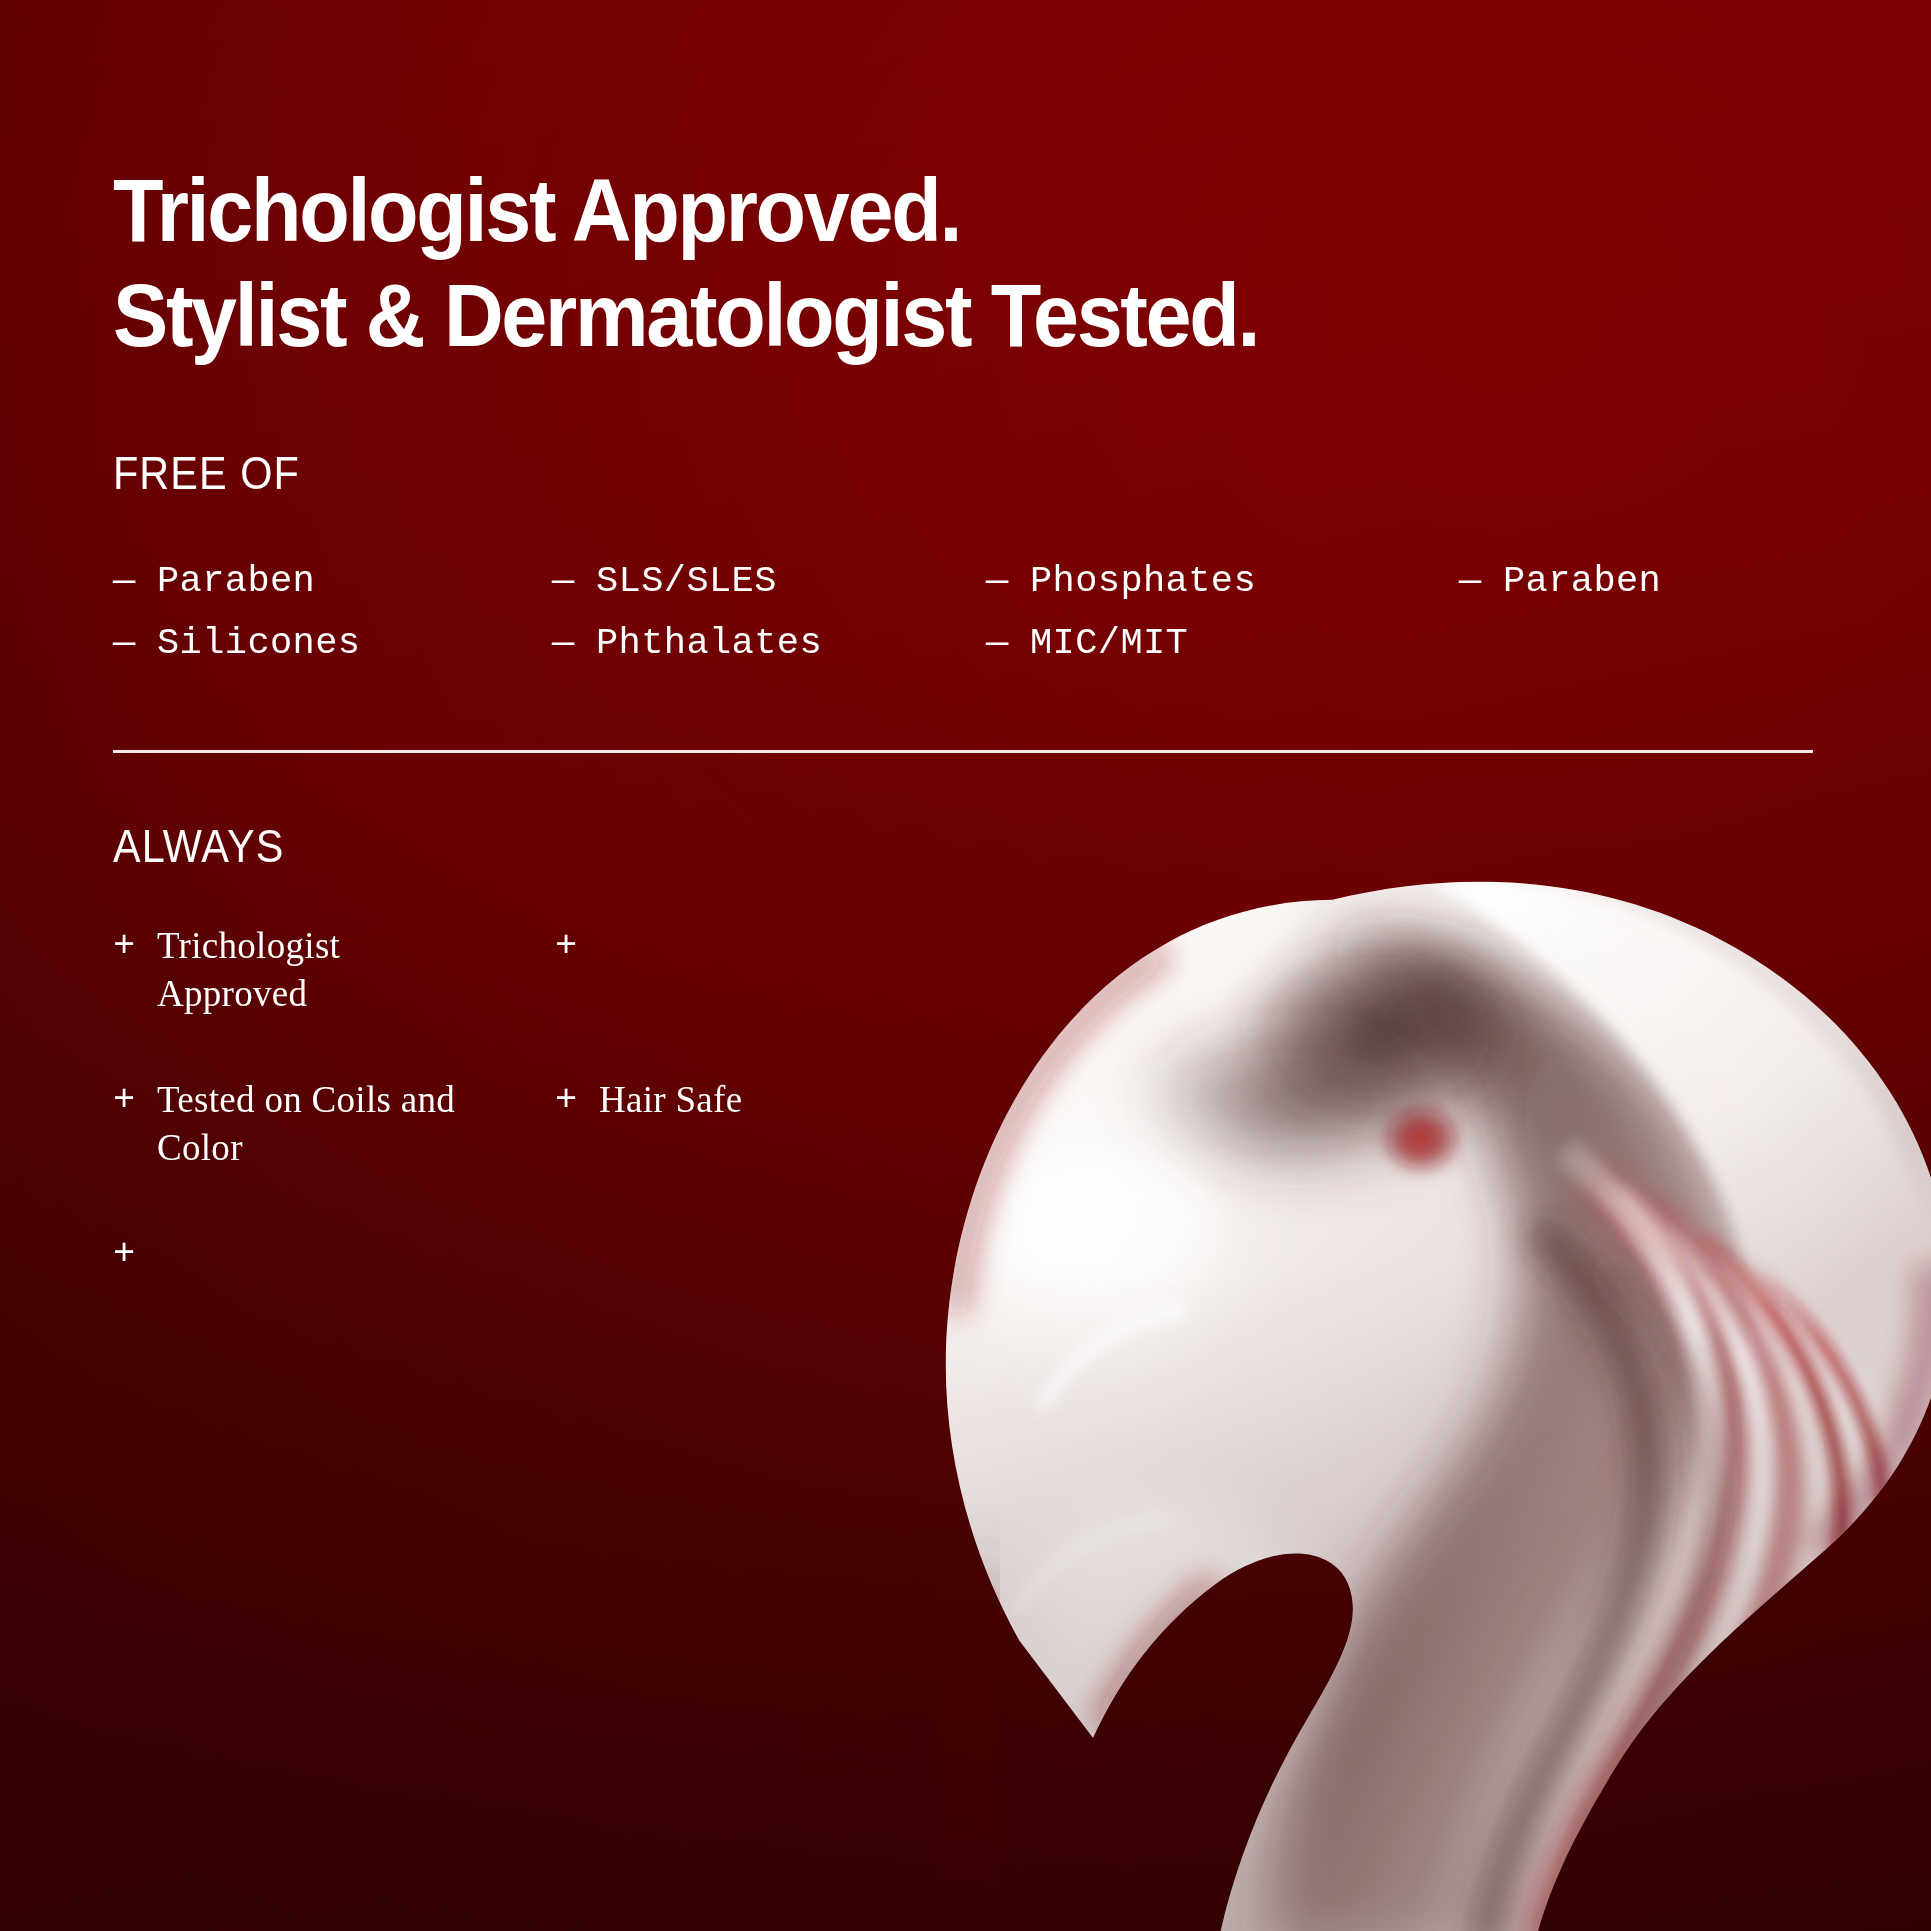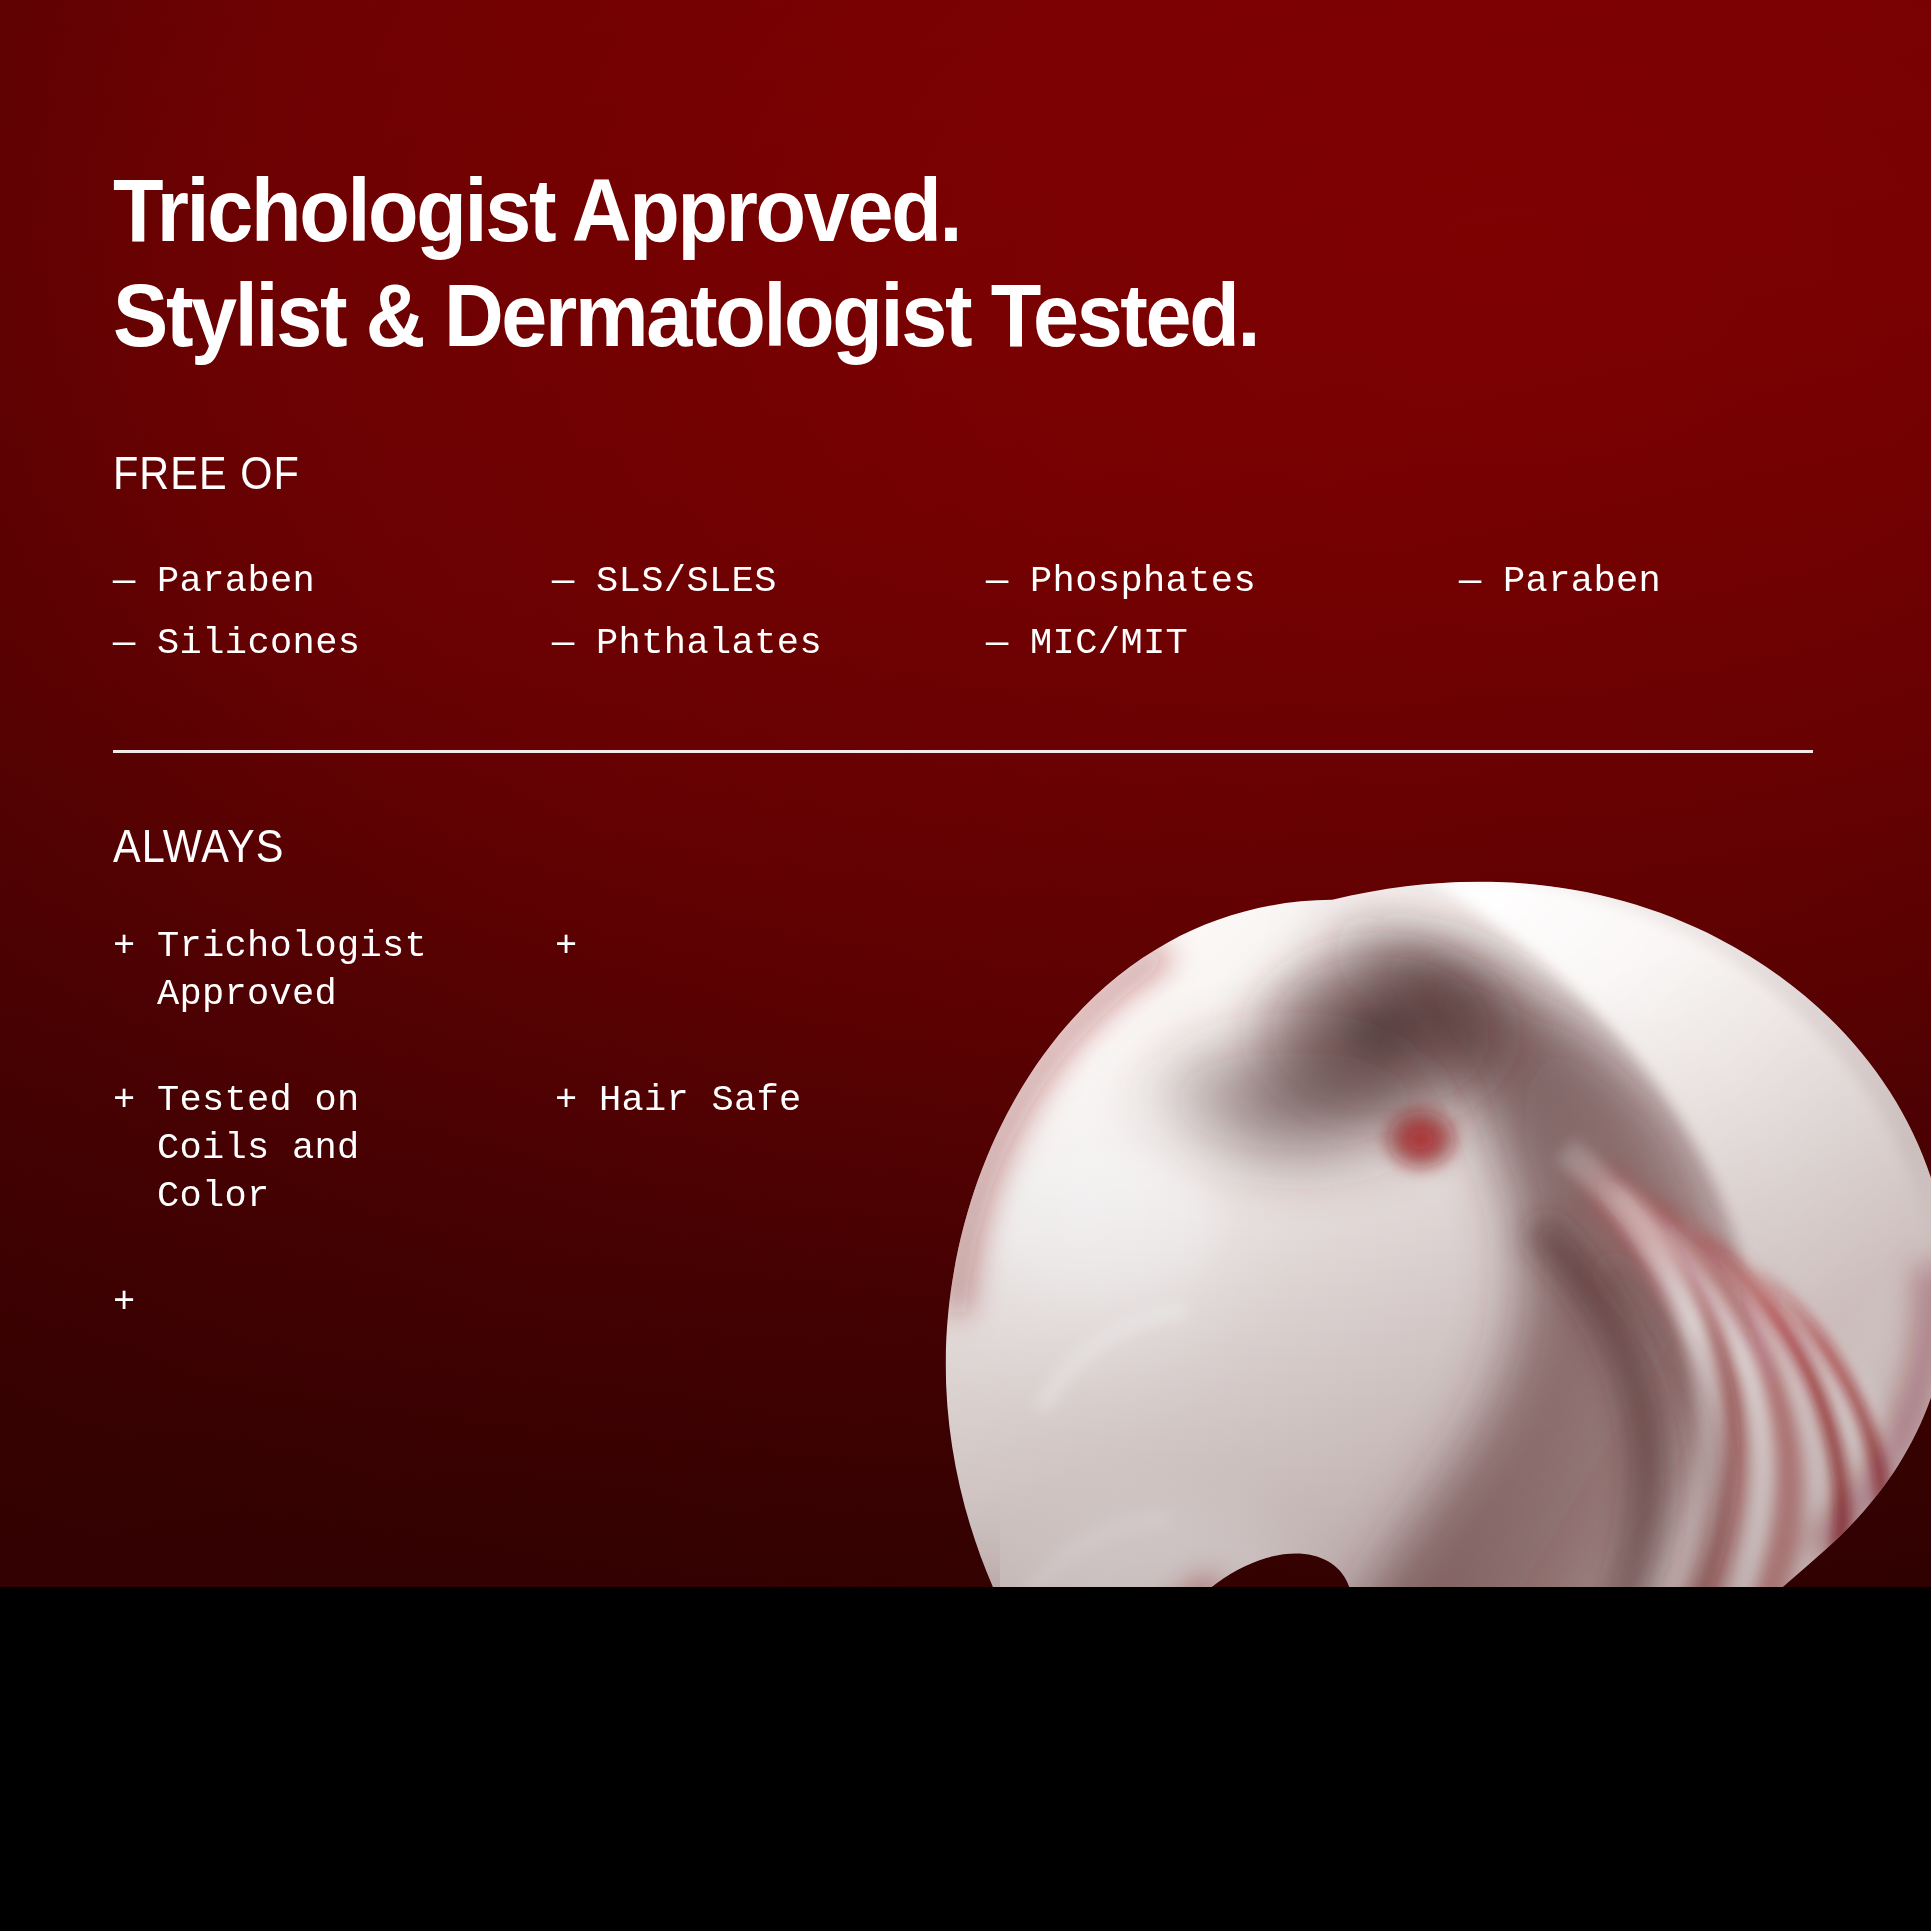--- a/index.html
+++ b/index.html
@@ -3,21 +3,21 @@
 <meta charset="utf-8">
 <style>
   html, body {
     margin: 0;
     padding: 0;
     background: #000;
   }
   #page {
     position: relative;
     width: 1931px;
-    height: 1587px;
+    height: 1931px;
     overflow: hidden;
     font-family: "Liberation Sans", sans-serif;
     background: #0369a1;
   }
   
   #bg-gradient {
     position: absolute;
     inset: 0;
     background:
       radial-gradient(120% 95% at 78% 16%, #C21315 0%, #BA1214 24%, #A6121A 52%, #8A1116 74%, #6E1011 100%),
@@ -130,21 +130,21 @@
     color: #FFFFFF;
     font-family: "Liberation Mono", monospace;
     font-size: 37px;
     line-height: 48px;
     letter-spacing: 0.3px;
   }
   .always-item .bullet {
     width: 44px;
     flex: none;
   }
-  .always-item .always-text { max-width: 319px; }
+  .always-item .always-text { max-width: 319px; font-family: Liberation Serif, serif; }
 </style>
 </head>
 <body>
 
 <div id="page">
 
   <div id="bg-gradient"></div>
 
   <div id="cream-art">
     <svg viewBox="0 0 1060 1180" preserveAspectRatio="none" xmlns="http://www.w3.org/2000/svg">

